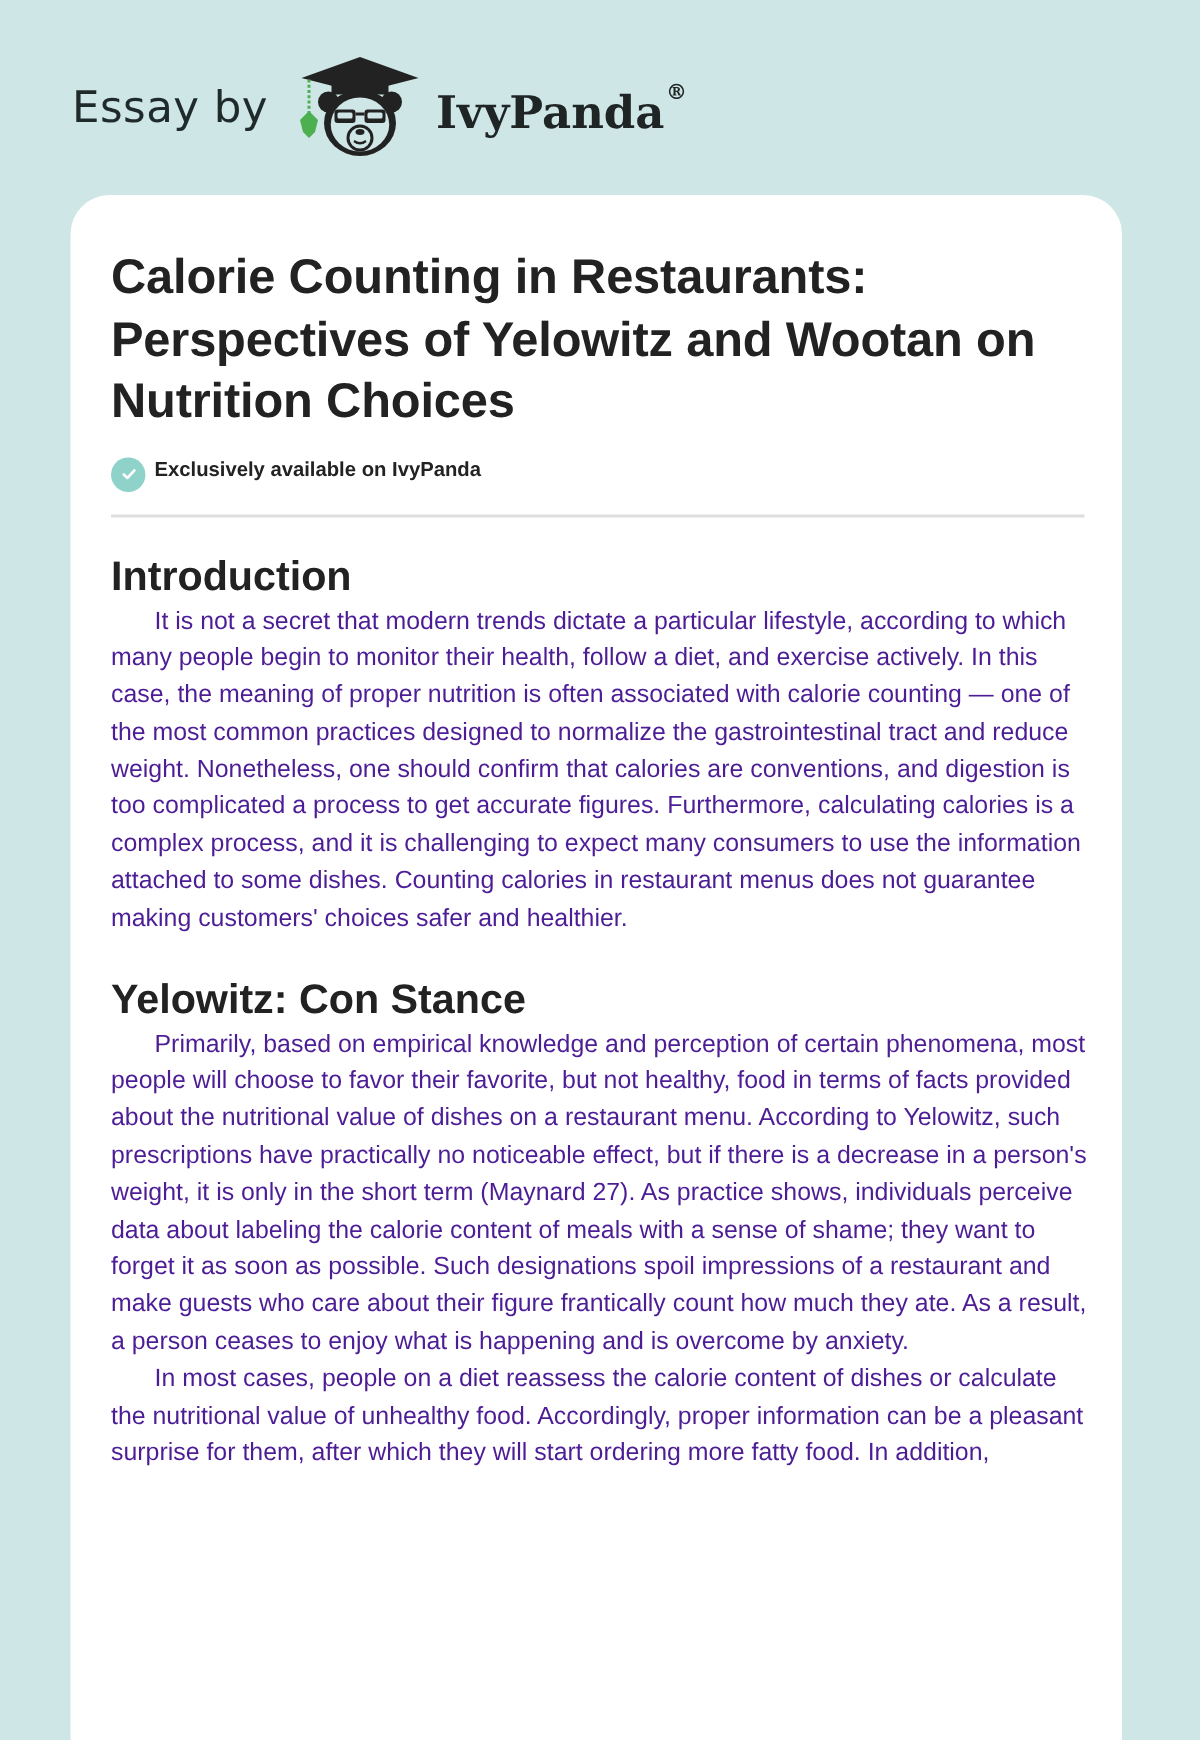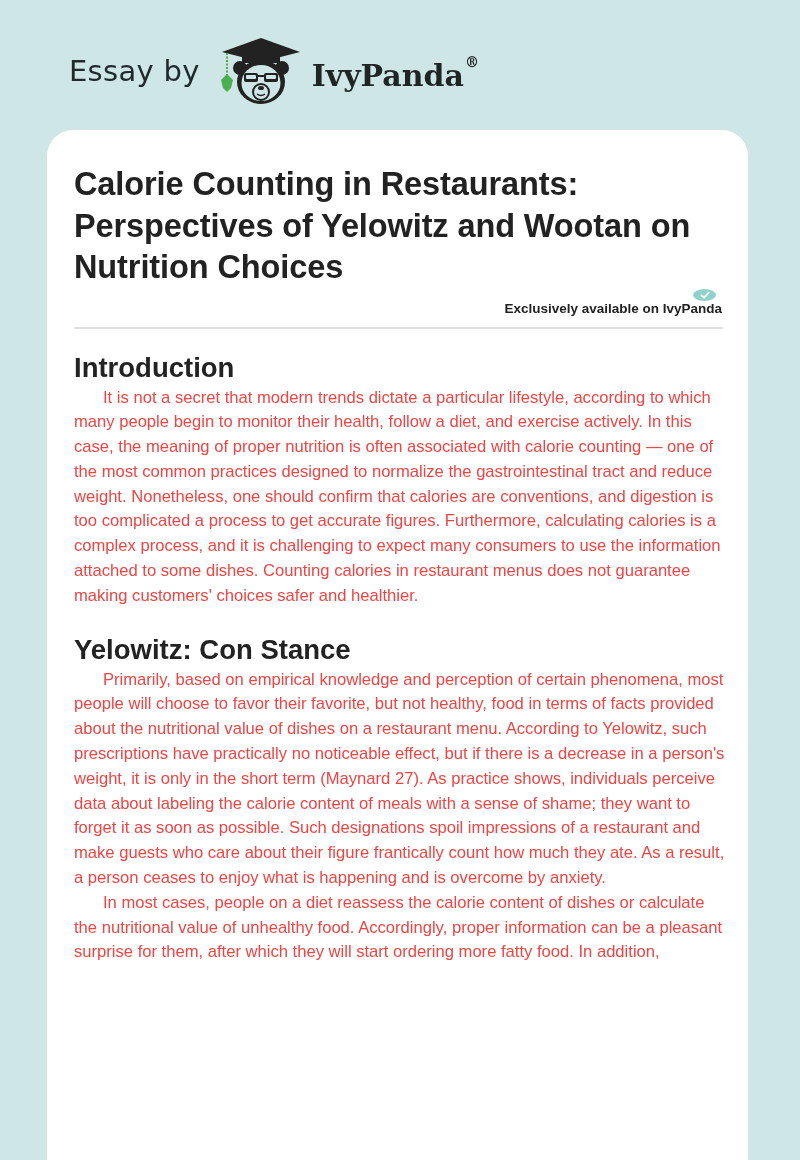--- a/index.html
+++ b/index.html
@@ -15,21 +15,20 @@
       position: relative;
       overflow: hidden;
     }
     .header {
       position: absolute;
       top: 36px;
       left: 48px;
       height: 72px;
       display: flex;
       align-items: center;
-      margin-left: 21px;
     }
     .essay-by {
       font-family: "DejaVu Sans", sans-serif;
       font-size: 29px;
       color: #1f2a2a;
       letter-spacing: 0.3px;
       margin-right: 18px;
       margin-top: -2px;
     }
     .logo-icon {
@@ -66,23 +65,23 @@
     .title {
       font-size: 32.5px;
       font-weight: bold;
       line-height: 41.5px;
       margin: 0;
       color: #222222;
       letter-spacing: -0.1px;
     }
     .exclusive {
       display: flex;
-      align-items: flex-end;
+      align-items: flex-start;
+      margin-top: 16px;
       height: 24px;
-      flex-direction: column;
     }
     .check-badge {
       width: 23px;
       height: 23px;
       border-radius: 50%;
       background: #8ed2ca;
       display: flex;
       align-items: center;
       justify-content: center;
       margin-right: 6px;
@@ -103,21 +102,21 @@
       font-weight: bold;
       margin: 21px 0 0 0;
       line-height: 36px;
       color: #222222;
     }
     p.para {
       font-size: 16.6px;
       line-height: 24.8px;
       margin: 0;
       text-indent: 29px;
-      color: #ef4444;
+      color: #4c1d95;
       width: 652px;
     }
     .intro-para { margin-top: 23px; }
     .yel-heading { margin-top: 23px !important; }
     .yel-para1 { margin-top: 23px; }
     .yel-para2 { margin-top: 15px; }
   </style>
 </head>
 <body>
 

